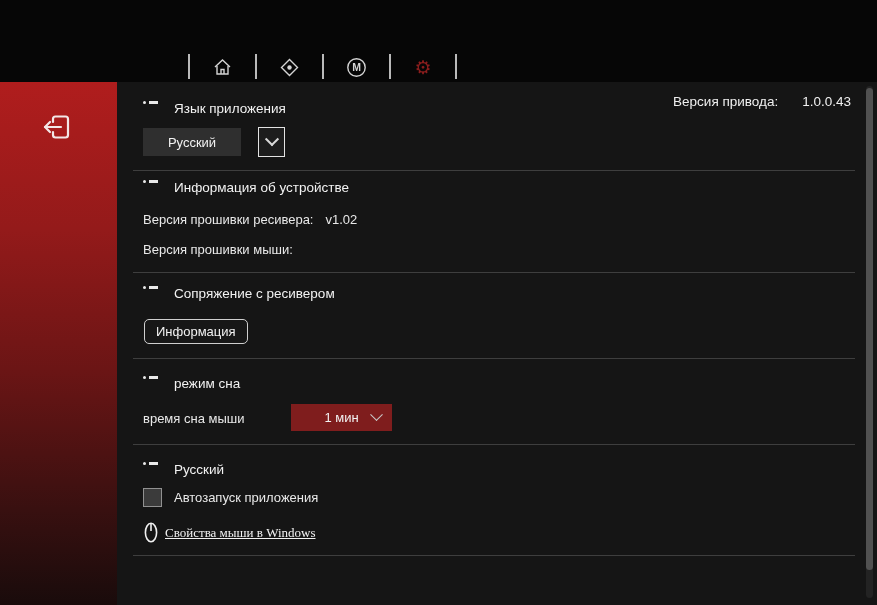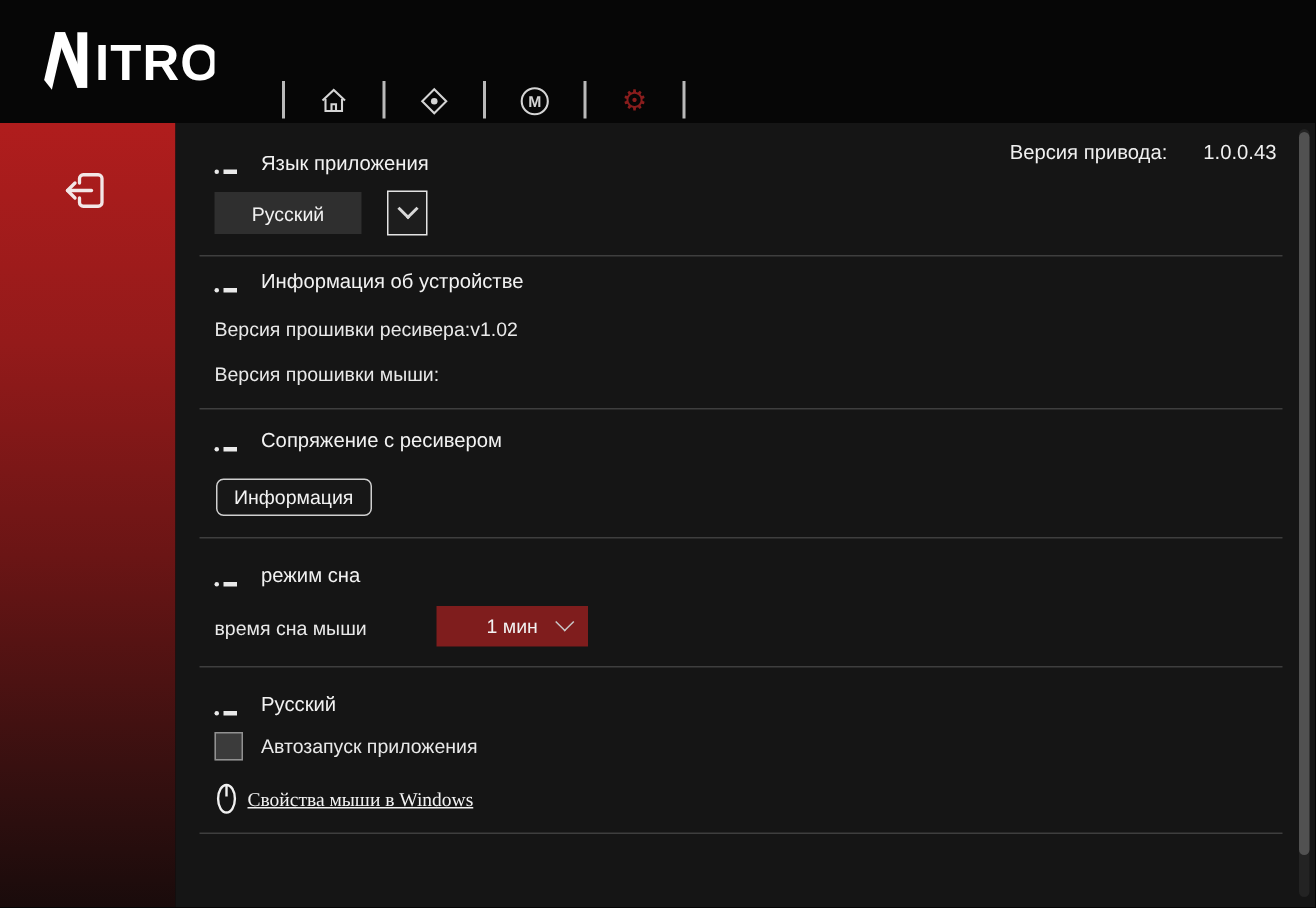--- a/index.html
+++ b/index.html
@@ -24,21 +24,21 @@
   
   .sidebar{
     position:absolute;left:0;top:82px;width:117px;height:523px;
     background:linear-gradient(180deg,#b01d1d 0%,#941a1a 28%,#6b1515 55%,#381010 82%,#190b0b 100%);
   }
   .logout{position:absolute;left:40px;top:28px;width:34px;height:34px;cursor:pointer;}
   
   .content{position:absolute;left:117px;top:82px;width:760px;height:523px;background:#151515;}
   .driver-version{position:absolute;top:12px;right:26px;font-size:13.5px;color:#f0f0f0;}
   .driver-version .val{margin-left:24px;}
-  .sec-head{position:absolute;left:26px;display:flex;align-items:flex-end;font-size:13.5px;color:#f2f2f2;}
+  .sec-head{position:absolute;left:26px;display:flex;align-items:flex-start;font-size:13.5px;color:#f2f2f2;}
   .dotdash{display:inline-flex;align-items:center;margin-right:16px;}
   .dotdash .dot{width:3px;height:3px;border-radius:50%;background:#e9e9e9;margin-right:3px;}
   .dotdash .dash{width:9px;height:2.5px;background:#e9e9e9;}
   .divider{position:absolute;left:16px;right:22px;height:1px;background:#3e3e3e;}
   .row{position:absolute;left:26px;font-size:13px;color:#e9e9e9;display:flex;align-items:center;}
   
   .dd-box{height:28px;background:#2f2f2f;color:#f2f2f2;font-size:13px;display:flex;align-items:center;justify-content:center;cursor:pointer;}
   .lang-box{position:absolute;left:26px;top:46px;width:98px;}
   .lang-chevron-btn{position:absolute;left:141px;top:45px;width:25px;height:28px;border:1px solid #e3e3e3;
     background:#1d1d1d;display:flex;align-items:center;justify-content:center;cursor:pointer;}
@@ -64,28 +64,20 @@
 <body>
 
 <div class="app">
 
   <div class="frame-accent"></div>
   <div class="frame-accent2"></div>
   <div class="win-btn win-min">—</div>
   <div class="win-btn win-close">×</div>
 
   <div class="header">
-    <div class="logo">
-      <svg width="118" height="52" viewBox="0 0 160 54">
-        <polygon points="16,2 25,2 13,54 6,45" fill="#ffffff"></polygon>
-        <polygon points="16,2 25,2 45,52 36,52" fill="#ffffff"></polygon>
-        <polygon points="36,2 45,2 45,52 36,52" fill="#ffffff"></polygon>
-        <text x="52" y="45" font-size="46" font-weight="bold" letter-spacing="1" fill="#ffffff" font-family="Liberation Sans, sans-serif">ITRO</text>
-      </svg>
-    </div>
 
     <div class="nav">
       <div class="nav-sep" style="left:188px"></div>
       <div class="nav-icon" style="left:210px">
         <span>
           <svg width="21" height="21" viewBox="0 0 21 21" fill="none" stroke="#d4d4d4" stroke-width="1.4">
             <path d="M3 10 L10.5 3 L18 10"></path>
             <path d="M5 9 V17 H16 V9"></path>
             <path d="M9 17 V12.5 H12 V17"></path>
           </svg>
@@ -152,21 +144,21 @@
 
     <div class="sec-head" style="top:98px">
       <span class="dotdash">
           <span class="dot"></span>
           <span class="dash"></span>
         </span>
       <span>Информация об устройстве</span>
     </div>
     <div class="row" style="top:130px">
       <span>Версия прошивки ресивера:</span>
-      <span style="">v1.02</span>
+      <span style="margin-left:12px">v1.02</span>
     </div>
     <div class="row" style="top:160px">
       <span>Версия прошивки мыши:</span>
       <span style="margin-left:12px"></span>
     </div>
     <div class="divider" style="top:190px"></div>
 
     <div class="sec-head" style="top:204px">
       <span class="dotdash">
           <span class="dot"></span>

